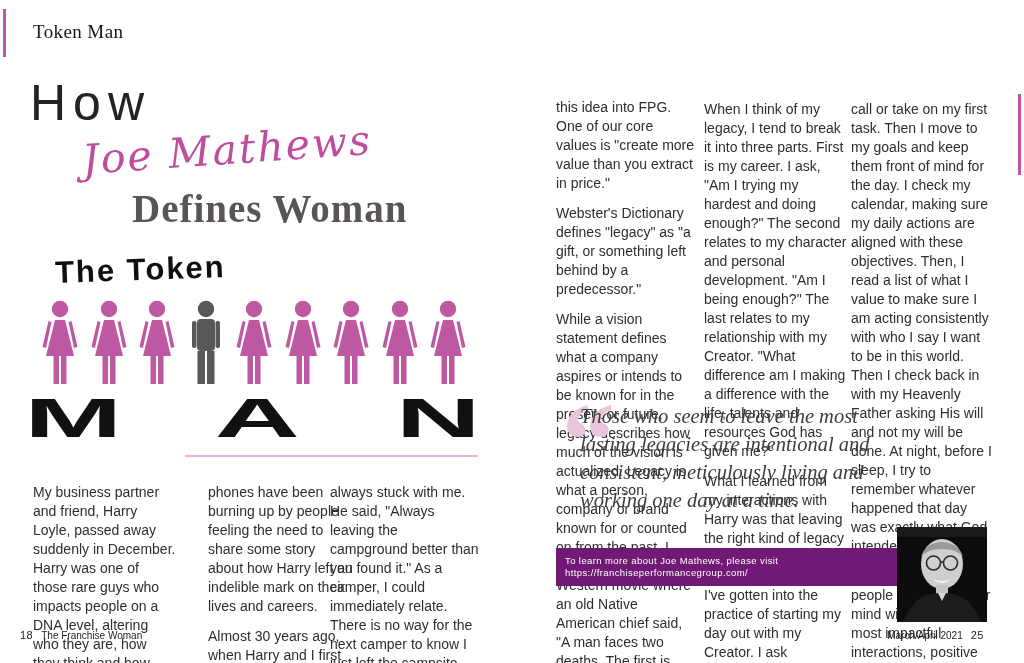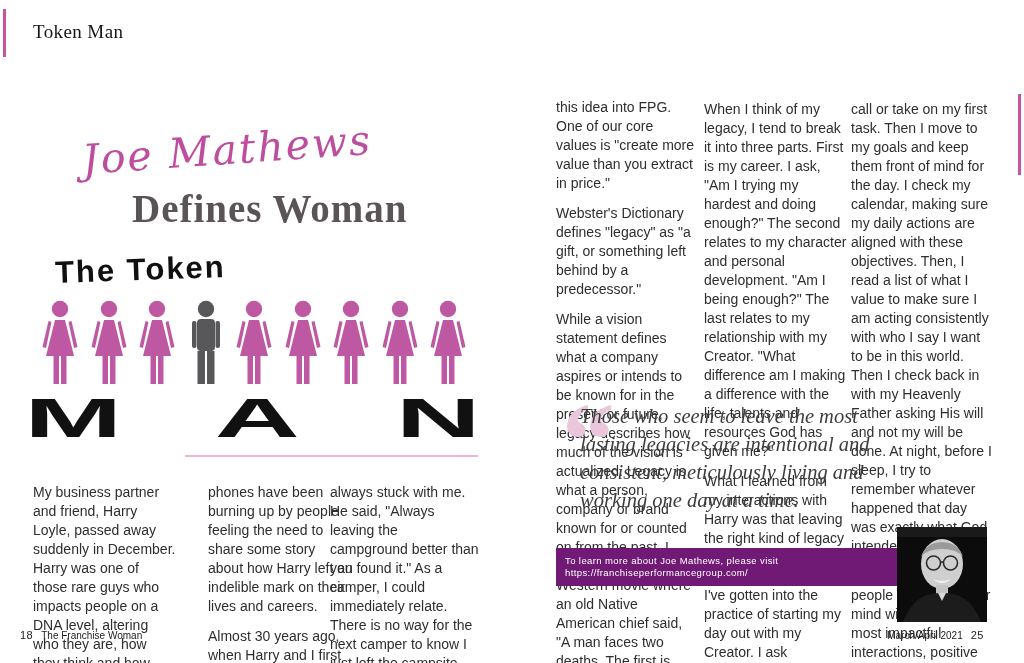--- a/index.html
+++ b/index.html
@@ -67,20 +67,21 @@
 </style>
 </head>
 <body>
 
 <div id="spread">
 
   <div id="edge-left" class="edge-bar"></div>
   <div id="edge-right" class="edge-bar"></div>
 
   <div id="category">Token Man</div>
+  <div id="title-how">How</div>
   <div id="title-script">Joe Mathews</div>
   <div id="title-defines">Defines Woman</div>
   <div id="title-thetoken">The Token</div>
 
   <div id="figures">
 
     <span class="figure">
         <svg width="44" height="86" viewBox="0 0 44 86">
           <circle cx="22" cy="9" r="8.2" fill="#bf58a2"></circle>
           <path d="M17 20 L27 20 L36 56 L8 56 Z" fill="#bf58a2"></path>

